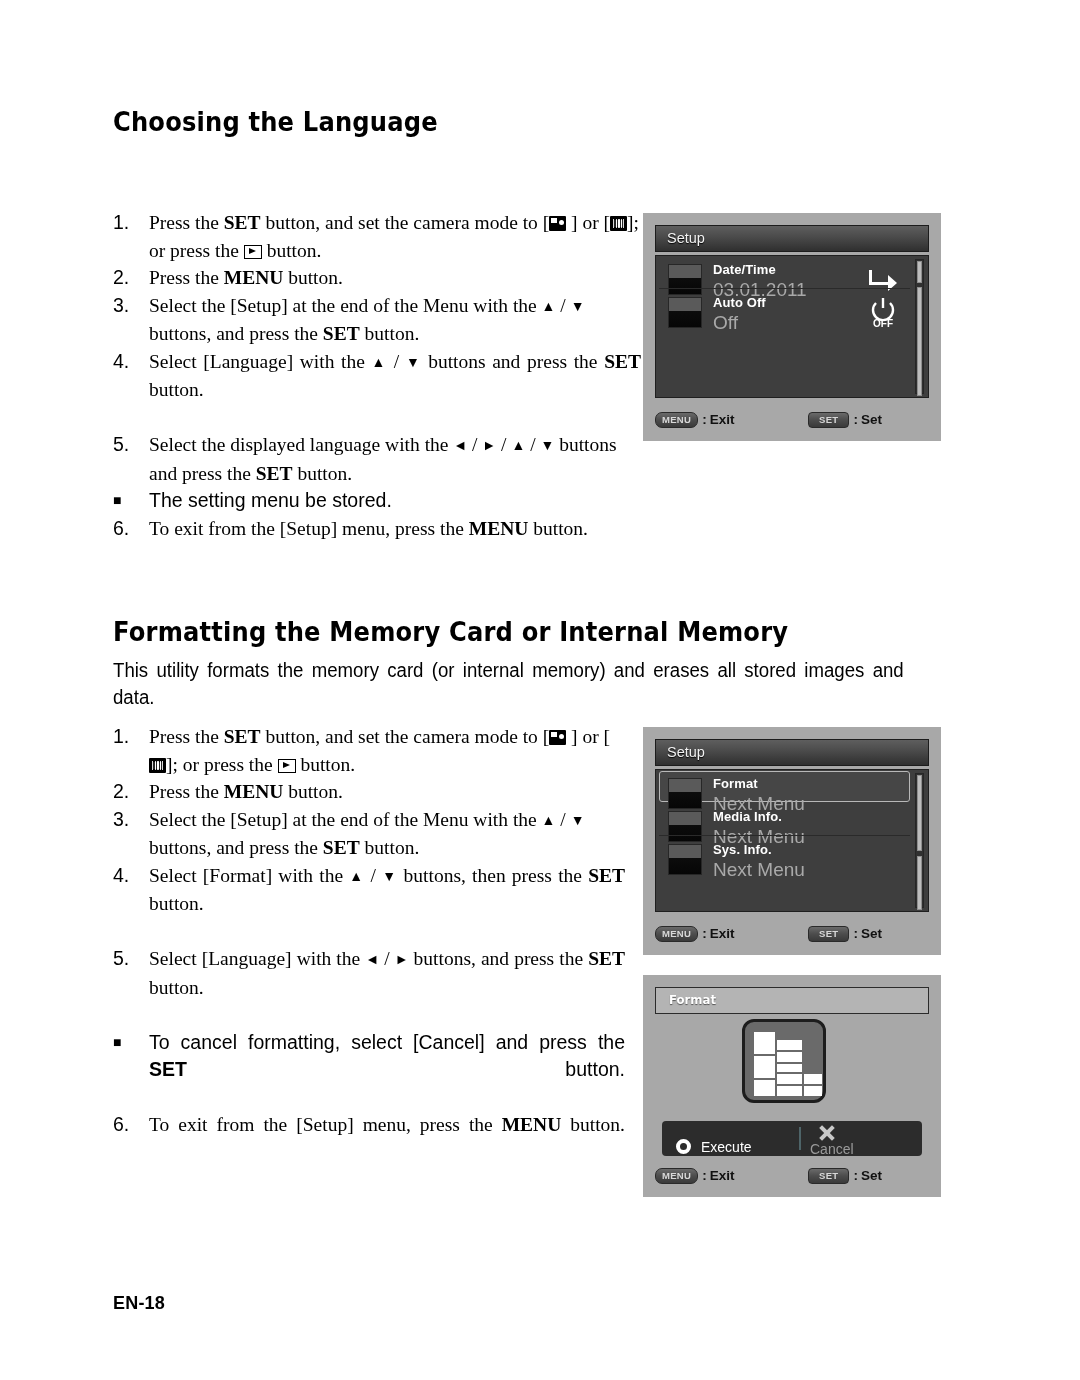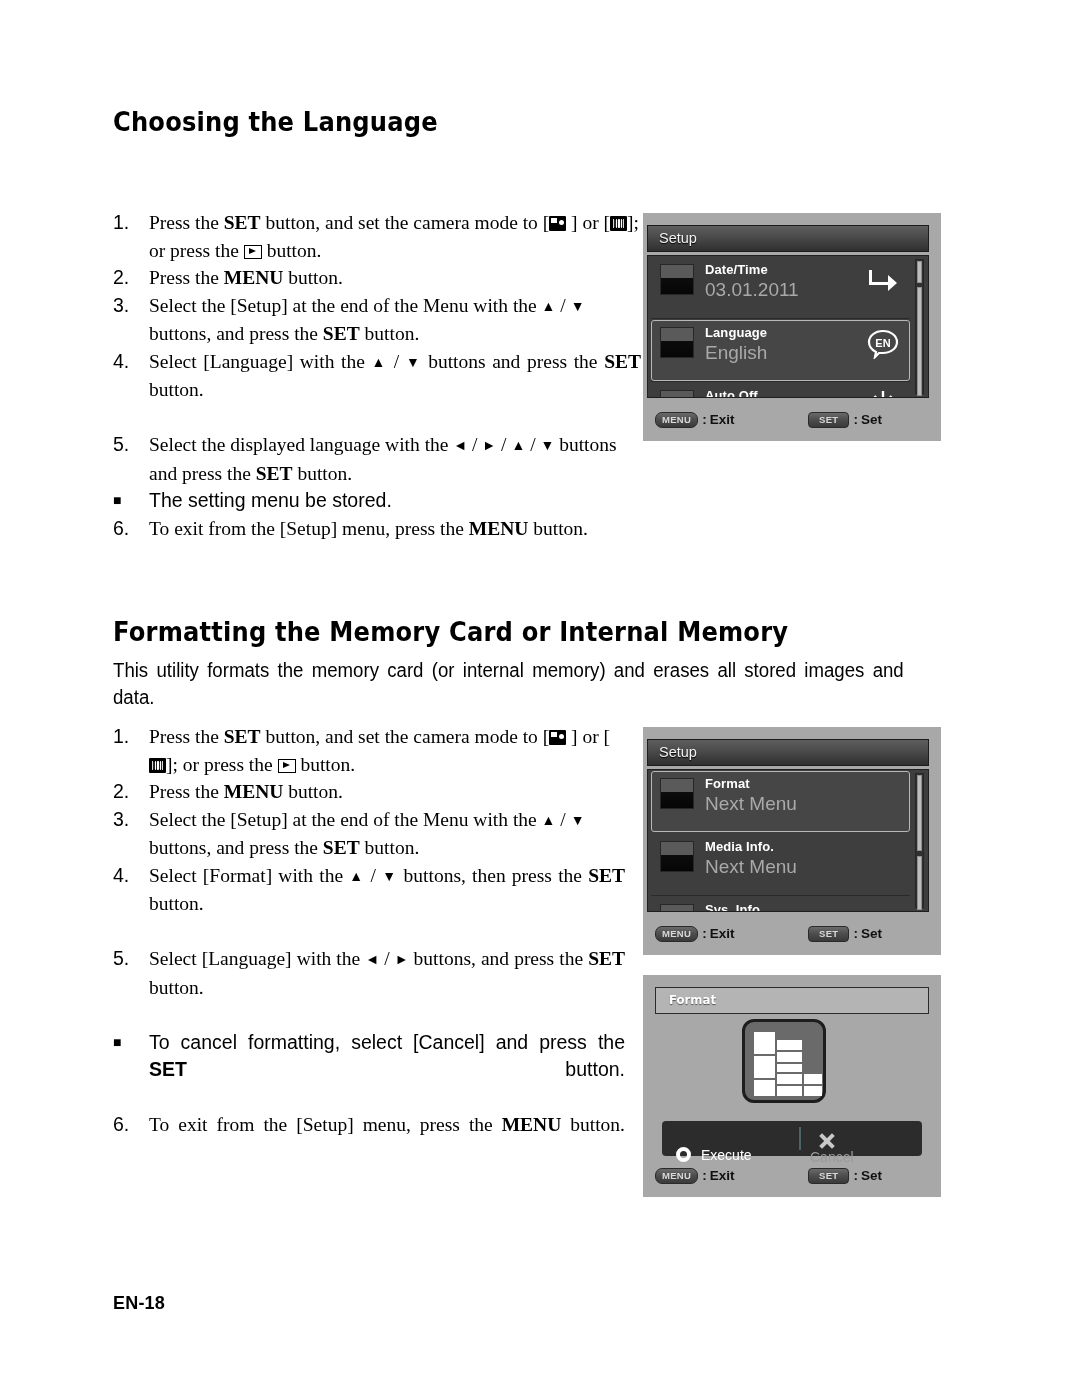--- a/index.html
+++ b/index.html
@@ -184,21 +184,21 @@
     position: absolute;
     background: #a8a8a8;
     box-sizing: border-box;
   }
   #cam-1 { left: 643px; top: 213px;  width: 298px; height: 228px; }
   #cam-2 { left: 643px; top: 727px;  width: 298px; height: 228px; }
   #cam-3 { left: 643px; top: 975px;  width: 298px; height: 222px; }
 
   .cam-inner {
     position: absolute;
-    left: 4px; top: 12px;
+    left: 12px; top: 12px;
     right: 12px;
     text-align: right;
   }
 
   .cam-titlebar {
     height: 27px;
     background: linear-gradient(to bottom, #5e5e5e 0%, #4a4a4a 45%, #2f2f2f 100%);
     border: 1px solid #1c1c1c;
     box-sizing: border-box;
     position: relative;
@@ -217,21 +217,21 @@
     background: #3e3e3e;
     border: 1px solid #1f1f1f;
     box-sizing: border-box;
     position: relative;
     height: 143px;
     overflow: hidden;
   }
 
   .cam-row {
     position: relative;
-    height: 63px;
+    height: 33px;
     box-sizing: border-box;
     padding-left: 36px;
   }
   .cam-row .thumb {
     position: absolute;
     left: 12px;
     top: 8px;
     width: 34px;
     height: 31px;
     background: linear-gradient(to bottom, #5a5a5a 0%, #5a5a5a 45%, #0c0c0c 46%, #060606 100%);
@@ -379,21 +379,21 @@
     position: absolute;
     left: 19px;
     right: 19px;
     top: 146px;
     height: 35px;
     background: #2c2c2c;
     border-radius: 4px;
   }
   .btn-exec, .btn-cancel {
     position: absolute;
-    top: 12px;
+    top: 4px;
     height: 43px;
     display: flex;
     align-items: center;
     font-size: 14px;
   }
   .btn-exec { left: 14px; color: #ffffff; }
   .btn-cancel { left: 148px; color: #9a9a9a; flex-direction: column; }
   .btn-divider {
     position: absolute;
     left: 137px;
@@ -483,32 +483,20 @@
           <span class="label">Date/Time</span>
           <span class="value">03.01.2011</span>
           <span class="right-icon">
             <svg width="34" height="32" viewBox="0 0 34 32">
               <path d="M6 6 L6 18 L22 18 L22 11 L31 19 L22 27 L22 21 L3 21 L3 6 Z" fill="#ffffff"></path>
             </svg>
           </span>
           <span class="divider"></span>
         </div>
 
-        <div class="cam-row selected">
-          <span class="thumb"></span>
-          <span class="label">Language</span>
-          <span class="value">English</span>
-          <span class="right-icon">
-            <svg width="34" height="32" viewBox="0 0 34 32">
-              <path d="M17 4 C25 4 31 9 31 15 C31 21 25 26 17 26 L13 26 L9 30 L10 25 C6 23 3 19 3 15 C3 9 9 4 17 4 Z" fill="none" stroke="#ffffff" stroke-width="2.2"></path>
-              <text x="17" y="20" font-family="Liberation Sans, sans-serif" font-size="11" font-weight="bold" fill="#ffffff" text-anchor="middle">EN</text>
-            </svg>
-          </span>
-          <span class="divider"></span>
-        </div>
 
         <div class="cam-row">
           <span class="thumb"></span>
           <span class="label">Auto Off</span>
           <span class="value">Off</span>
           <span class="right-icon">
             <svg width="34" height="32" viewBox="0 0 34 32">
               <path d="M10 6 A10 10 0 1 0 24 6" fill="none" stroke="#ffffff" stroke-width="2.4"></path>
               <line x1="17" y1="1" x2="17" y2="11" stroke="#ffffff" stroke-width="2.4"></line>
               <text x="17" y="30" font-family="Liberation Sans, sans-serif" font-size="10" font-weight="bold" fill="#ffffff" text-anchor="middle">OFF</text>

